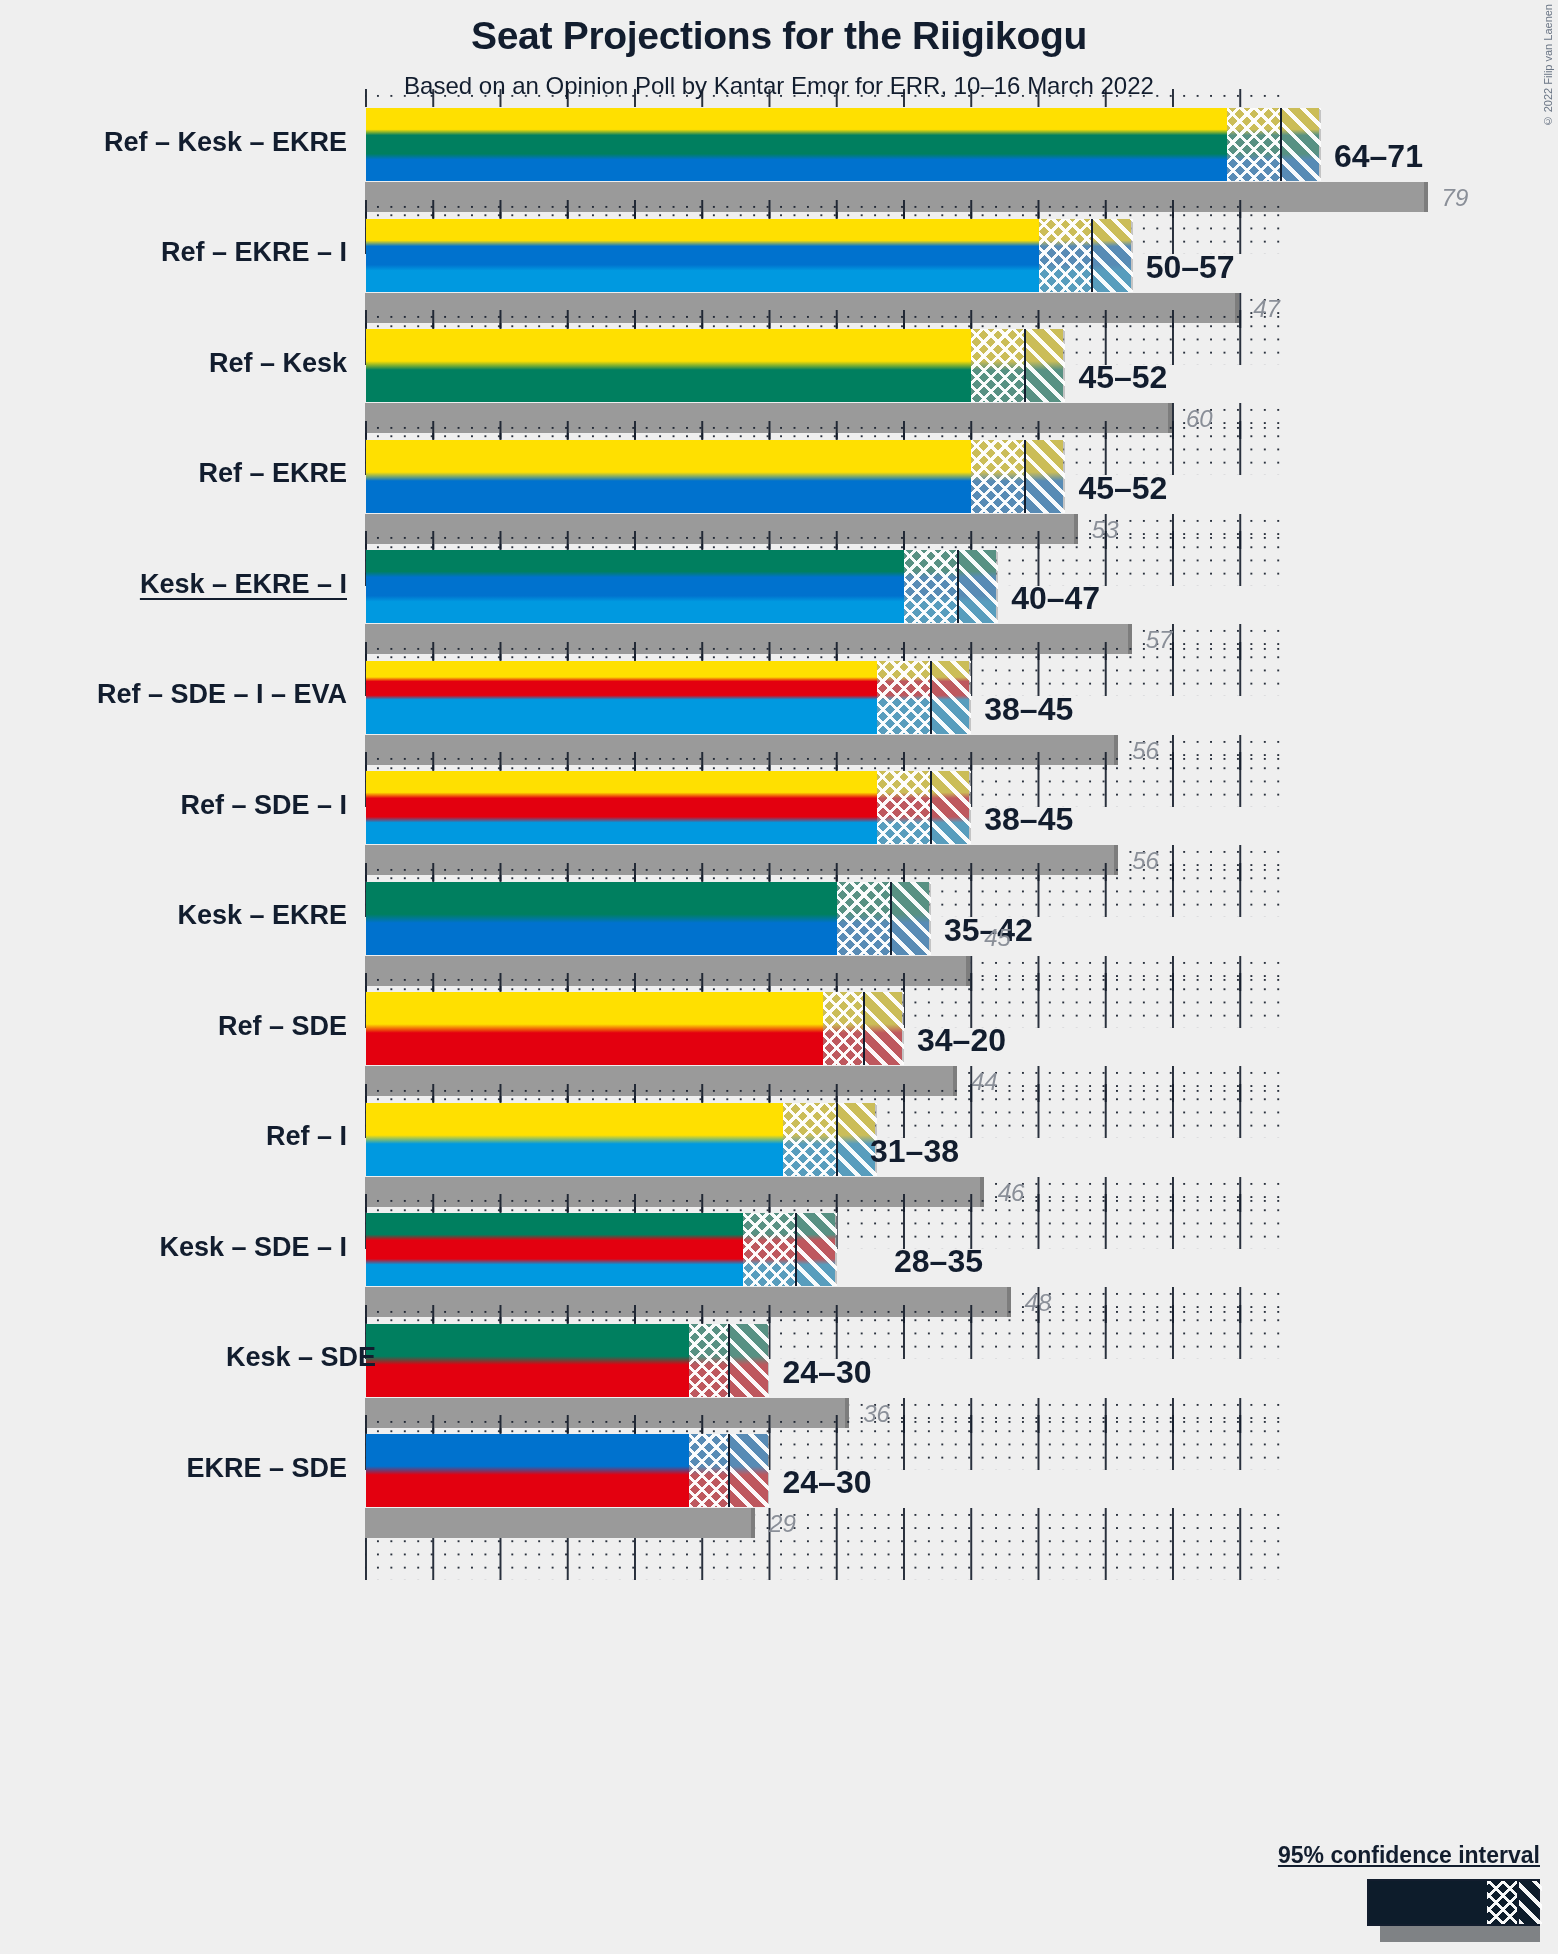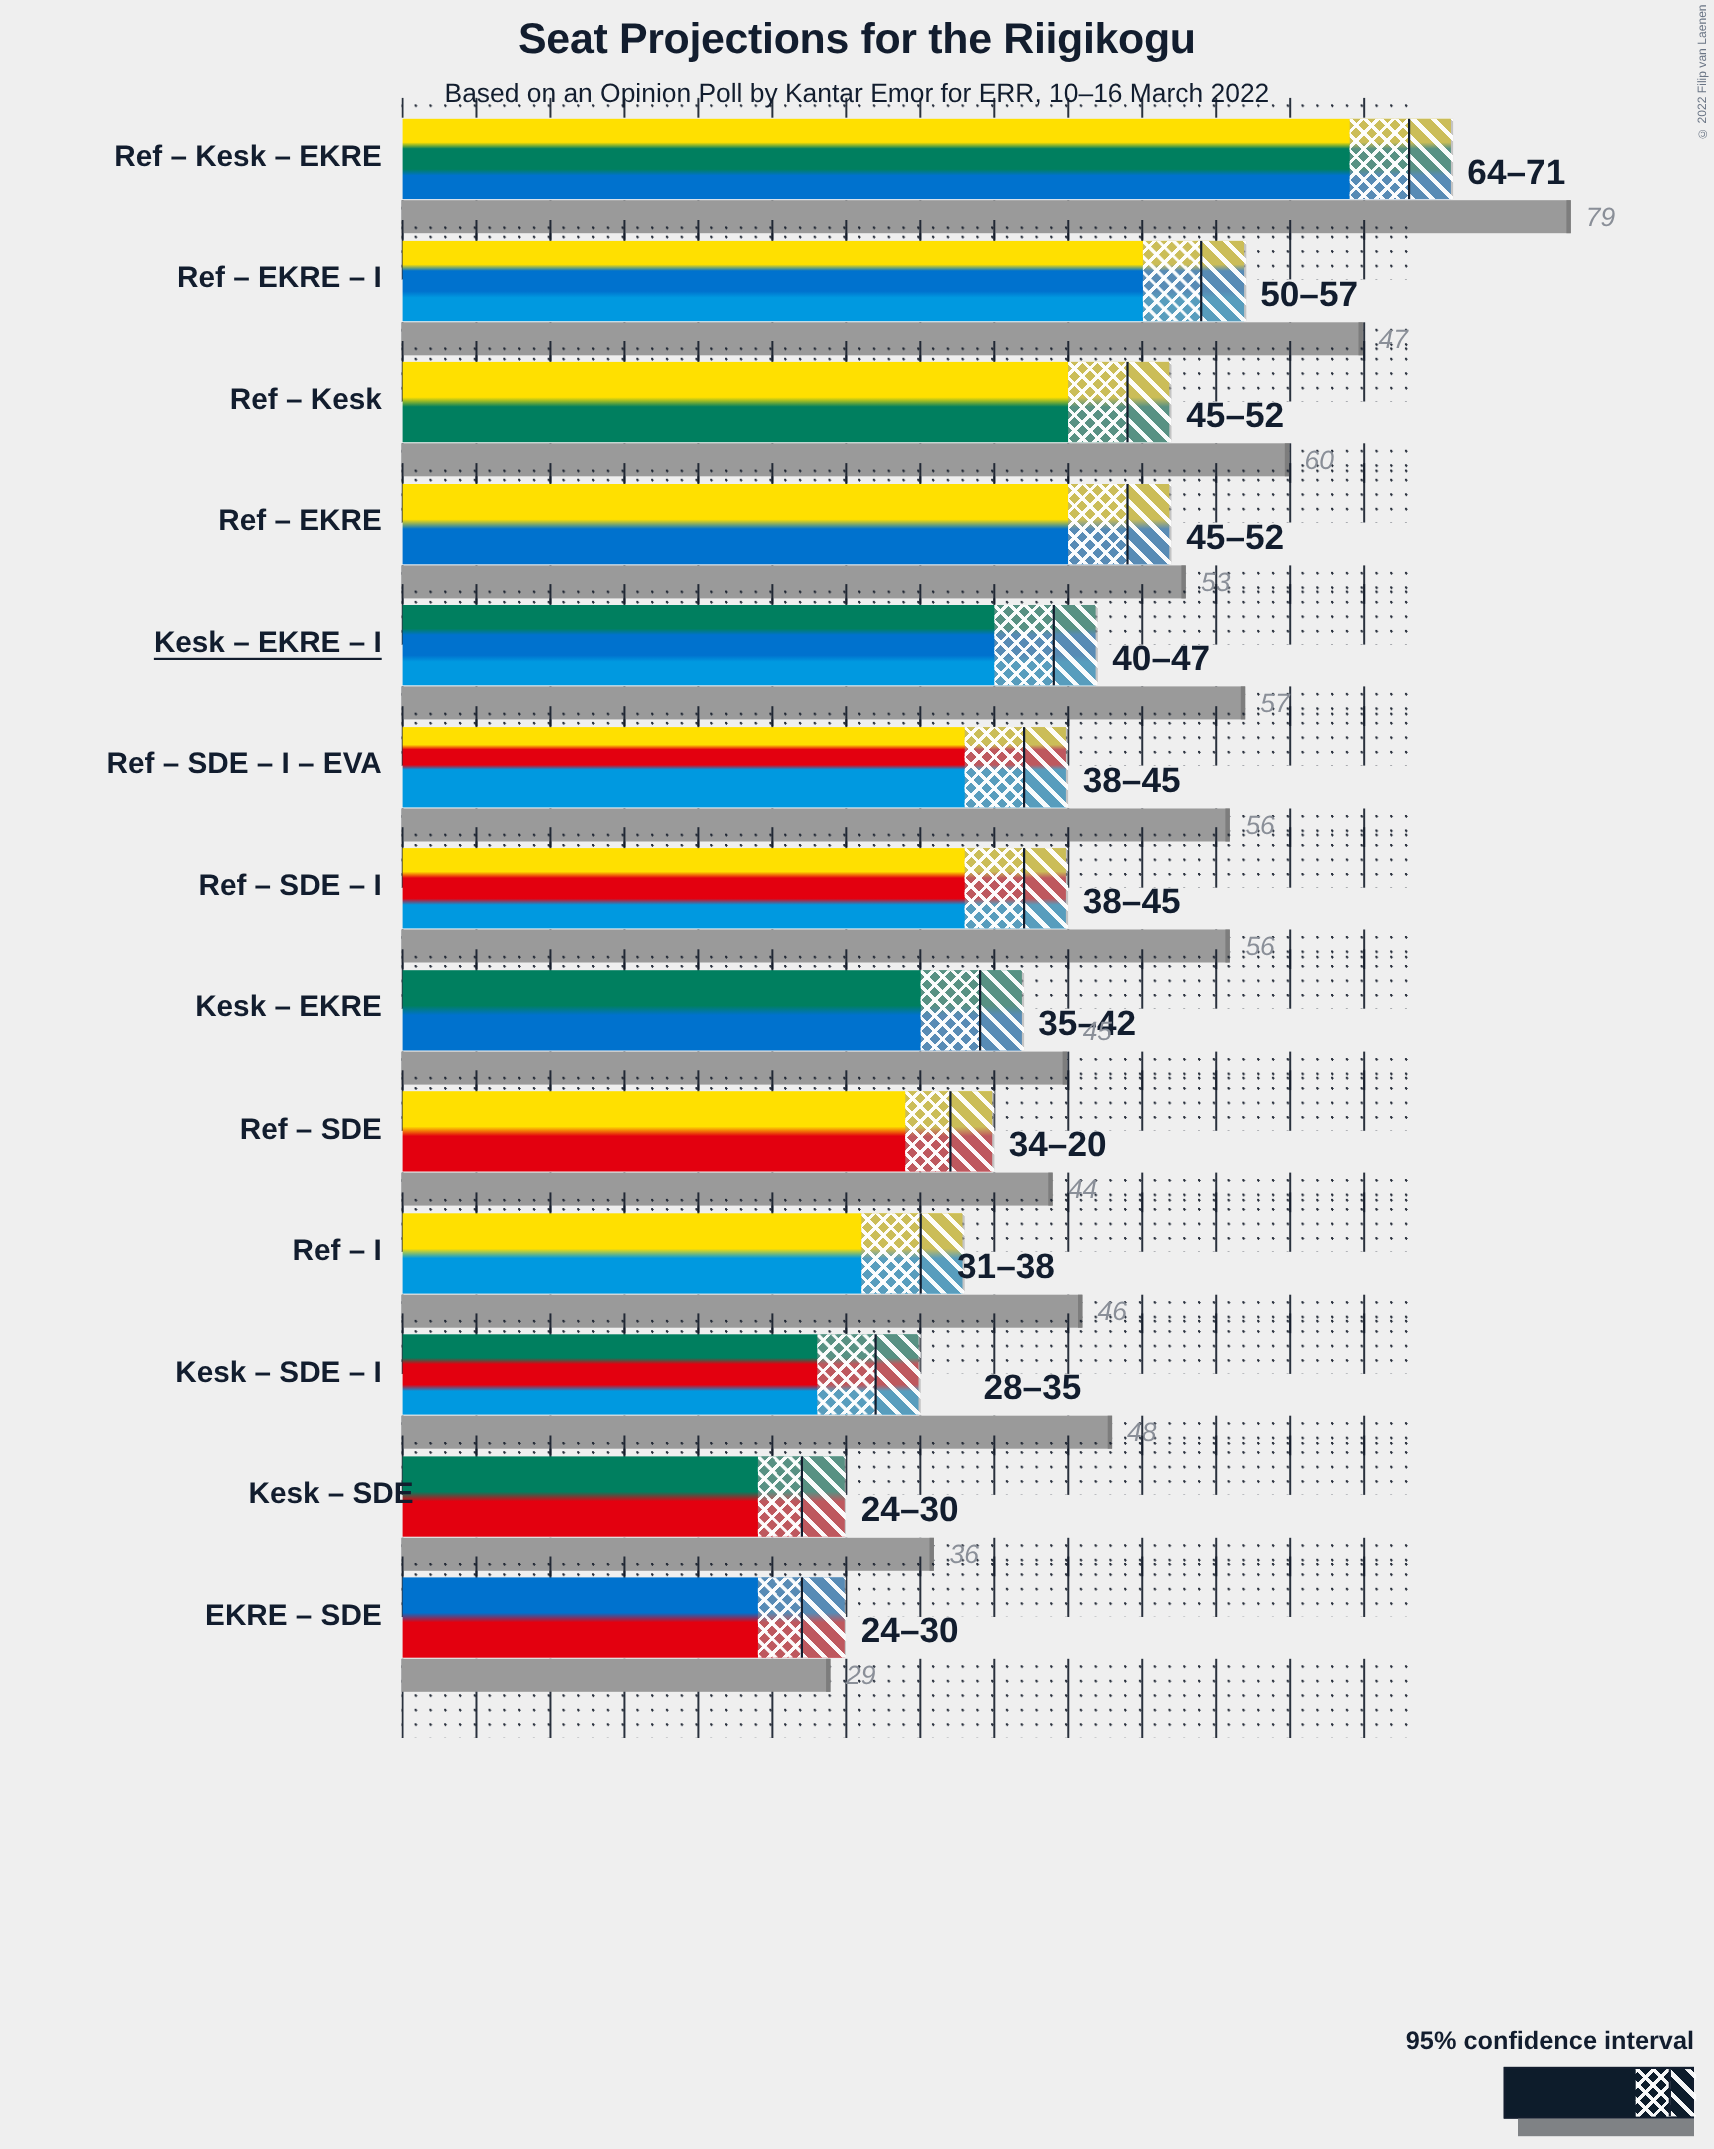--- a/index.html
+++ b/index.html
@@ -75,21 +75,21 @@
     color:#121d2e;
   }
   .rowlabel.underline{text-decoration:underline;text-underline-offset:5px;}
   .ciLabel{
     position:absolute;font-size:32px;font-weight:bold;color:#121d2e;white-space:nowrap;
   }
   .lastLabel{
     position:absolute;font-size:24px;font-style:italic;color:#8a8f98;white-space:nowrap;
   }
   
-  #legend{position:absolute;right:18px;bottom:12px;width:470px;text-align:right;}
+  #legend{position:absolute;right:18px;bottom:12px;width:470px;text-align:right;text-decoration:underline;}
   #legend .lg-t1,#legend .lg-t2{font-size:23px;font-weight:bold;color:#121d2e;line-height:1.22;}
   #lgbar{
     position:relative;margin-left:auto;margin-top:10px;
     width:173px;height:47px;background:#0d1c2b;box-sizing:border-box;border:2px solid #121d2e;
   }
   #lgbar .hatch-cross{left:118px;width:32px;}
   #lgbar .hatch-diag{left:150px;width:23px;}
   #lgbar .medline{left:148px;}
   #lgLast{
     position:relative;margin-left:auto;width:160px;height:16px;background:#7f8285;

